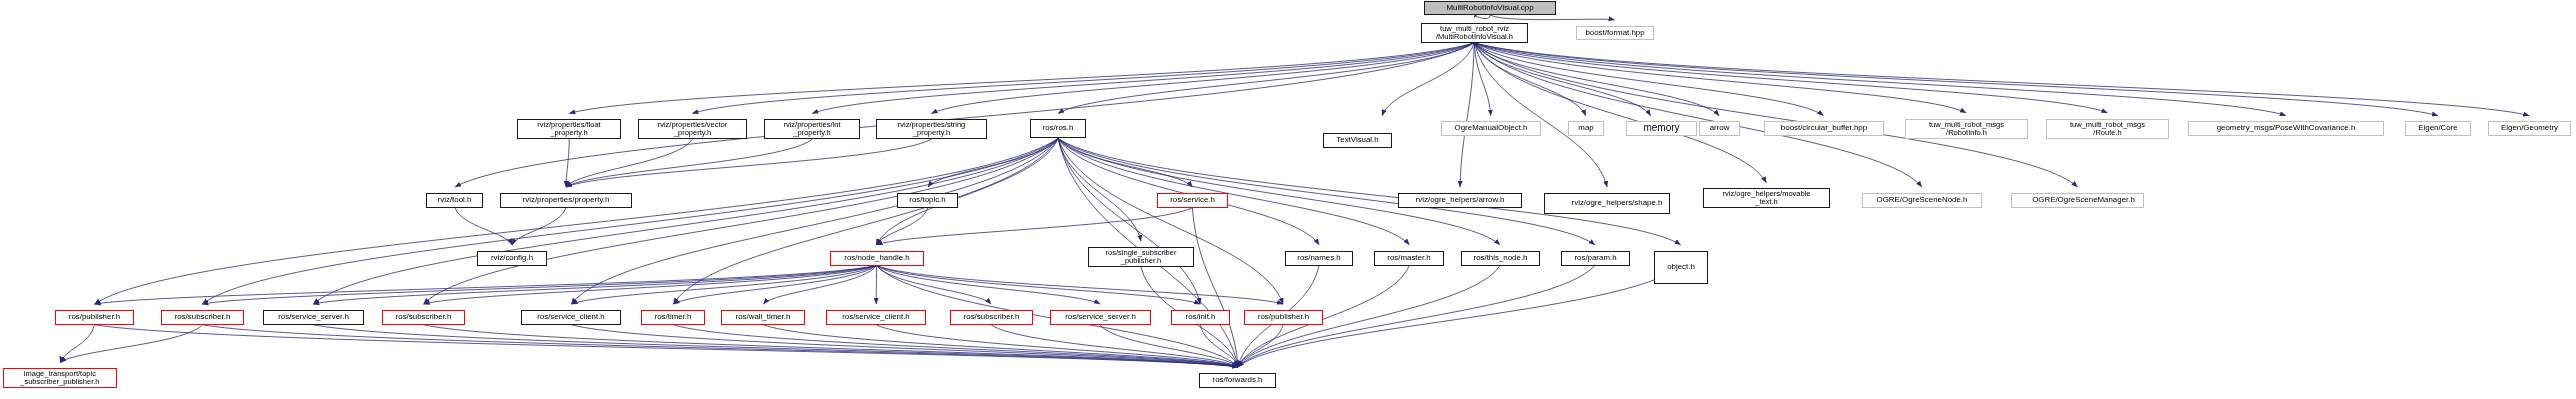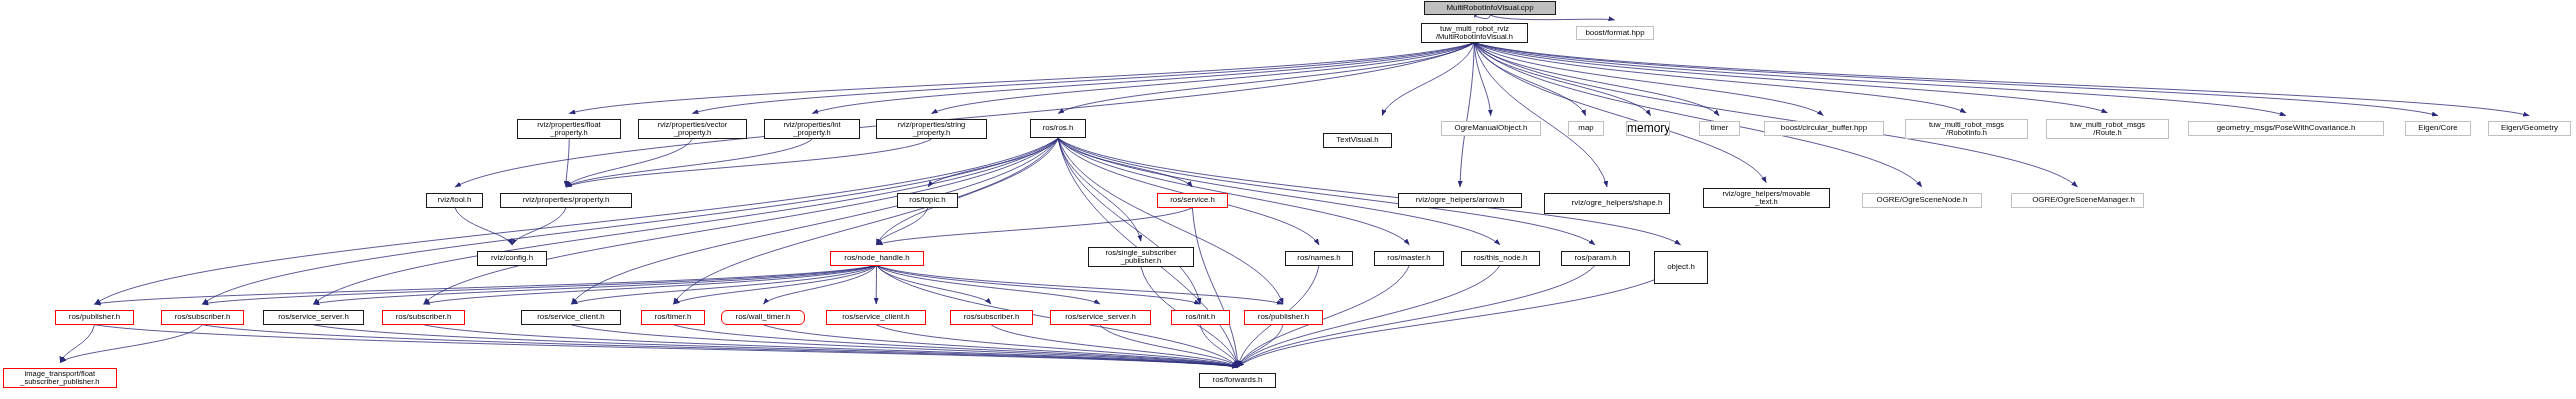--- a/index.html
+++ b/index.html
@@ -139,22 +139,22 @@
       <div class="node b-black" style="left: 638px; top: 119px; width: 109px; height: 20px; font-size: 7.5px;"><span class="lbl">rviz/properties/vector
 _property.h</span></div>
       <div class="node b-black" style="left: 764px; top: 119px; width: 96px; height: 20px; font-size: 7.5px;"><span class="lbl">rviz/properties/int
 _property.h</span></div>
       <div class="node b-black" style="left: 876px; top: 119px; width: 111px; height: 20px; font-size: 7.5px;"><span class="lbl">rviz/properties/string
 _property.h</span></div>
       <div class="node b-black" style="left: 1030px; top: 119px; width: 56px; height: 19px; font-size: 7.9px;"><span class="lbl">ros/ros.h</span></div>
       <div class="node b-black" style="left: 1323px; top: 121px; width: 69px; height: 15px; font-size: 7.9px; margin-top: 12px;"><span class="lbl">TextVisual.h</span></div>
       <div class="node b-gray" style="left: 1441px; top: 121px; width: 100px; height: 15px; font-size: 7.9px;"><span class="lbl">OgreManualObject.h</span></div>
       <div class="node b-gray" style="left: 1568px; top: 121px; width: 36px; height: 15px; font-size: 7.9px;"><span class="lbl">map</span></div>
-      <div class="node b-gray" style="left: 1626px; top: 121px; width: 44px; height: 15px; font-size: 12px;"><span class="lbl">memory</span></div>
-      <div class="node b-gray" style="left: 1699px; top: 121px; width: 41px; height: 15px; font-size: 7.9px;"><span class="lbl">timer</span></div>
+      <div class="node b-gray" style="left: 1626px; top: 121px; width: 71px; height: 15px; font-size: 10px;"><span class="lbl">memory</span></div>
+      <div class="node b-gray" style="left: 1699px; top: 121px; width: 41px; height: 15px; font-size: 7.9px;"><span class="lbl">arrow</span></div>
       <div class="node b-gray" style="left: 1764px; top: 121px; width: 120px; height: 15px; font-size: 7.9px; align-items: center;"><span class="lbl">boost/circular_buffer.hpp</span></div>
       <div class="node b-gray" style="left: 1905px; top: 119px; width: 123px; height: 20px; font-size: 7.5px;"><span class="lbl">tuw_multi_robot_msgs
 /RobotInfo.h</span></div>
       <div class="node b-gray" style="left: 2046px; top: 119px; width: 123px; height: 20px; font-size: 7.5px;"><span class="lbl">tuw_multi_robot_msgs
 /Route.h</span></div>
       <div class="node b-gray" style="left: 2188px; top: 121px; width: 196px; height: 15px; font-size: 7.9px;"><span class="lbl">geometry_msgs/PoseWithCovariance.h</span></div>
       <div class="node b-gray" style="left: 2405px; top: 121px; width: 66px; height: 15px; font-size: 7.9px;"><span class="lbl">Eigen/Core</span></div>
       <div class="node b-gray" style="left: 2488px; top: 121px; width: 83px; height: 15px; font-size: 7.9px;"><span class="lbl">Eigen/Geometry</span></div>
       <div class="node b-black" style="left: 426px; top: 193px; width: 57px; height: 15px; font-size: 7.9px;"><span class="lbl">rviz/tool.h</span></div>
       <div class="node b-black" style="left: 500px; top: 193px; width: 132px; height: 15px; font-size: 7.9px;"><span class="lbl">rviz/properties/property.h</span></div>
@@ -174,24 +174,24 @@
       <div class="node b-black" style="left: 1374px; top: 251px; width: 70px; height: 15px; font-size: 7.9px;"><span class="lbl">ros/master.h</span></div>
       <div class="node b-black" style="left: 1461px; top: 251px; width: 79px; height: 15px; font-size: 7.9px;"><span class="lbl">ros/this_node.h</span></div>
       <div class="node b-black" style="left: 1561px; top: 251px; width: 69px; height: 15px; font-size: 7.9px;"><span class="lbl">ros/param.h</span></div>
       <div class="node b-black" style="left: 1654px; top: 251px; width: 54px; height: 33px; font-size: 7.9px;"><span class="lbl">object.h</span></div>
       <div class="node b-red" style="left: 55px; top: 310px; width: 79px; height: 15px; font-size: 7.9px;"><span class="lbl">ros/publisher.h</span></div>
       <div class="node b-red" style="left: 161px; top: 310px; width: 83px; height: 15px; font-size: 7.9px;"><span class="lbl">ros/subscriber.h</span></div>
       <div class="node b-black" style="left: 263px; top: 310px; width: 101px; height: 15px; font-size: 7.9px;"><span class="lbl">ros/service_server.h</span></div>
       <div class="node b-red" style="left: 382px; top: 310px; width: 83px; height: 15px; font-size: 7.9px;"><span class="lbl">ros/subscriber.h</span></div>
       <div class="node b-black" style="left: 521px; top: 310px; width: 100px; height: 15px; font-size: 7.9px;"><span class="lbl">ros/service_client.h</span></div>
       <div class="node b-red" style="left: 641px; top: 310px; width: 64px; height: 15px; font-size: 7.9px;"><span class="lbl">ros/timer.h</span></div>
-      <div class="node b-red" style="left: 721px; top: 310px; width: 84px; height: 15px; font-size: 7.9px; border-radius: 6px;"><span class="lbl">ros/wall_timer.h</span></div>
+      <div class="node b-red" style="left: 721px; top: 310px; width: 84px; height: 15px; font-size: 7.9px;"><span class="lbl">ros/wall_timer.h</span></div>
       <div class="node b-red" style="left: 826px; top: 310px; width: 100px; height: 15px; font-size: 7.9px;"><span class="lbl">ros/service_client.h</span></div>
       <div class="node b-red" style="left: 950px; top: 310px; width: 83px; height: 15px; font-size: 7.9px;"><span class="lbl">ros/subscriber.h</span></div>
       <div class="node b-red" style="left: 1050px; top: 310px; width: 101px; height: 15px; font-size: 7.9px;"><span class="lbl">ros/service_server.h</span></div>
       <div class="node b-red" style="left: 1171px; top: 310px; width: 59px; height: 15px; font-size: 7.9px;"><span class="lbl">ros/init.h</span></div>
       <div class="node b-red" style="left: 1244px; top: 310px; width: 79px; height: 15px; font-size: 7.9px;"><span class="lbl">ros/publisher.h</span></div>
-      <div class="node b-red" style="left: 2.9px; top: 368px; width: 114px; height: 20px; font-size: 7.5px;"><span class="lbl">image_transport/float
+      <div class="node b-red" style="left: 2.9px; top: 368px; width: 114px; height: 20px; font-size: 7.5px;"><span class="lbl">image_transport/topic
 _subscriber_publisher.h</span></div>
       <div class="node b-black" style="left: 1199px; top: 373px; width: 77px; height: 15px; font-size: 7.9px;"><span class="lbl">ros/forwards.h</span></div>
     </div>
 </div>
 
 
 </body></html>

